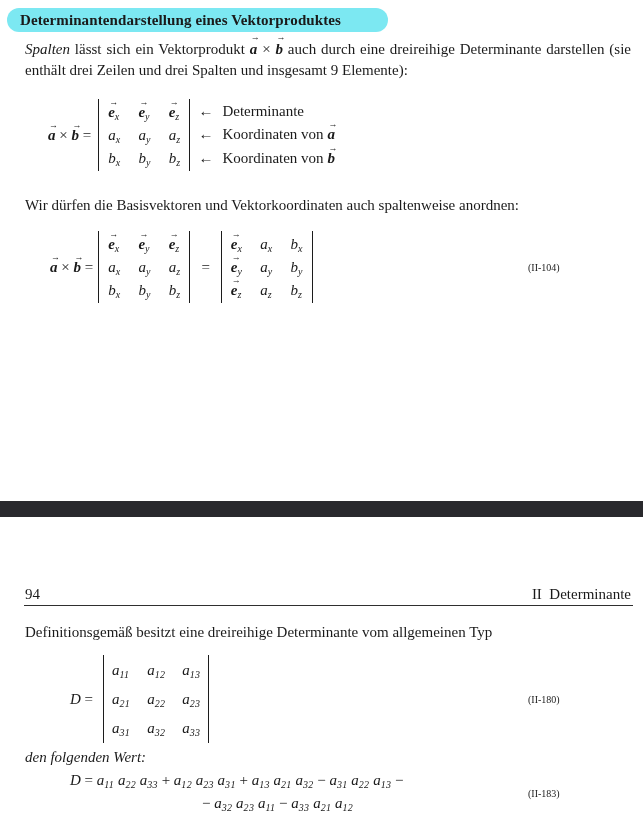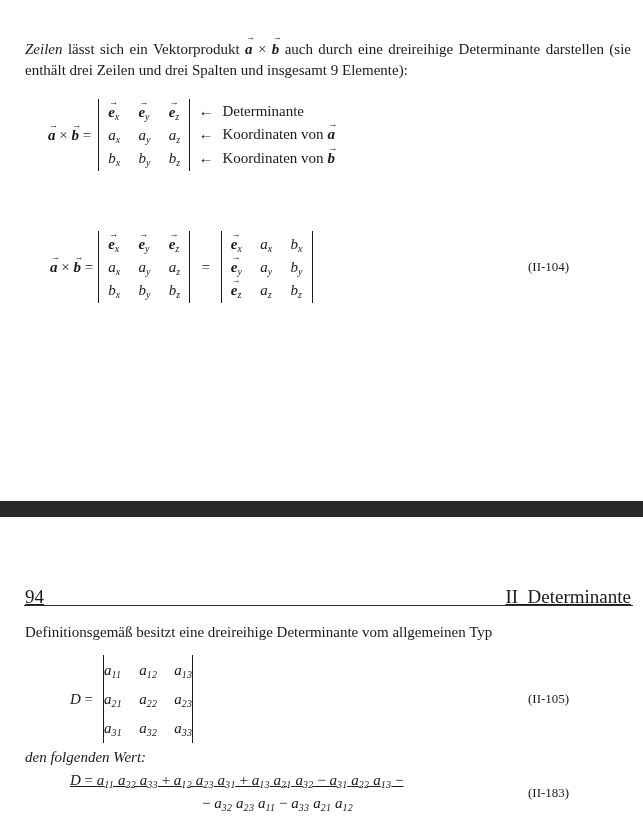--- a/index.html
+++ b/index.html
@@ -36,57 +36,60 @@
     font-style:normal;font-weight:normal;line-height:1;letter-spacing:0;
   }
 
   
   .det{
     display:inline-grid;grid-template-columns:repeat(3,max-content);
     column-gap:18px;row-gap:7px;justify-items:start;
     border-left:1px solid #1c1c1c;border-right:1px solid #1c1c1c;
     padding:5px 9px;font-size:15px;line-height:16px;
   }
-  .det.wide{row-gap:13px;column-gap:17px;padding:7px 0;}
+  .det.wide{row-gap:13px;column-gap:17px;padding:7px 8px;}
   .mcell{white-space:nowrap;}
 
   
   .eq{position:absolute;left:25px;width:606px;display:flex;align-items:center;}
   #eq1{top:98px;height:74px;}
   #eq2{top:227px;height:80px;}
   #eq105{top:650px;height:98px;}
   #eq106{top:770px;height:46px;display:block;}
   #eq1 .lhs{margin-left:23px;margin-right:7px;}
   #eq2 .lhs{margin-left:25px;margin-right:5px;}
   #eq2 .mid-eq{margin:0 11px;font-size:15px;}
   #eq105 .lhs{margin-left:45px;margin-right:10px;}
-  #eq106 .l1{padding-left:45px;font-size:15px;line-height:21px;white-space:nowrap;text-decoration:underline;}
+  #eq106 .l1{padding-left:45px;font-size:15px;line-height:21px;white-space:nowrap;}
   #eq106 .l2{padding-left:177px;font-size:15px;line-height:21px;margin-top:2px;white-space:nowrap;}
-  .eqtag{position:absolute;left:503px;top:50%;transform:translateY(-50%);font-size:13px;}
+  .eqtag{position:absolute;left:503px;top:50%;transform:translateY(-50%);font-size:10px;}
   #eq106 .eqtag{top:23px;}
 
   
   .ann{display:flex;flex-direction:column;margin-left:8px;}
   .ann-row{height:23.3px;display:flex;align-items:center;font-size:15px;white-space:nowrap;}
   .ann-arrow{margin-right:9px;}
 
   
   .sep{position:absolute;left:0;top:501px;width:643px;height:16px;}
 
   
-  .hdr{position:absolute;left:25px;top:586px;width:606px;display:flex;justify-content:space-between;font-size:19px;text-decoration:underline;}
+  .hdr{position:absolute;left:25px;top:586px;width:606px;display:flex;justify-content:space-between;font-size:15px;}
   .hdr-rule{position:absolute;left:24px;top:605px;width:609px;height:1px;background:#2f2f2f;}
 </style>
 </head>
 <body>
 
 <div class="page">
 
+  <div class="pill" style="background: rgb(124, 232, 242);">
+    <span class="ttl">Determinantendarstellung eines Vektorproduktes</span>
+  </div>
 
-  <p class="para" id="para1"><span class="ital">Zeilen</span><span> lässt sich ein Vektorprodukt <span class="vec">a<span class="varr">→</span></span> × <span class="vec">b<span class="varr">→</span></span> auch durch eine dreireihige Determinante darstellen (sie enthält drei Zeilen und drei Spalten und insgesamt 9 Elemente):</span></p>
+  <p class="para" id="para1"><span class="ital">Spalten</span><span> lässt sich ein Vektorprodukt <span class="vec">a<span class="varr">→</span></span> × <span class="vec">b<span class="varr">→</span></span> auch durch eine dreireihige Determinante darstellen (sie enthält drei Zeilen und drei Spalten und insgesamt 9 Elemente):</span></p>
 
   <div class="eq" id="eq1">
     <span class="math lhs"><span class="vec">a<span class="varr">→</span></span> × <span class="vec">b<span class="varr">→</span></span> =</span>
     <div class="det">
         <span class="mcell"><span class="vec">e<span class="varr">→</span></span><sub>x</sub></span>
         <span class="mcell"><span class="vec">e<span class="varr">→</span></span><sub>y</sub></span>
         <span class="mcell"><span class="vec">e<span class="varr">→</span></span><sub>z</sub></span>
         <span class="mcell"><i>a</i><sub>x</sub></span>
         <span class="mcell"><i>a</i><sub>y</sub></span>
         <span class="mcell"><i>a</i><sub>z</sub></span>
@@ -103,20 +106,21 @@
         <span class="ann-arrow">←</span>
         <span>Koordinaten von <span class="vec">a<span class="varr">→</span></span></span>
       </div>
       <div class="ann-row">
         <span class="ann-arrow">←</span>
         <span>Koordinaten von <span class="vec">b<span class="varr">→</span></span></span>
       </div>
     </div>
   </div>
 
+  <p class="para" id="para2">Wir dürfen die Basisvektoren und Vektorkoordinaten auch spaltenweise anordnen:</p>
 
   <div class="eq" id="eq2">
     <span class="math lhs"><span class="vec">a<span class="varr">→</span></span> × <span class="vec">b<span class="varr">→</span></span> =</span>
     <div class="det">
         <span class="mcell"><span class="vec">e<span class="varr">→</span></span><sub>x</sub></span>
         <span class="mcell"><span class="vec">e<span class="varr">→</span></span><sub>y</sub></span>
         <span class="mcell"><span class="vec">e<span class="varr">→</span></span><sub>z</sub></span>
         <span class="mcell"><i>a</i><sub>x</sub></span>
         <span class="mcell"><i>a</i><sub>y</sub></span>
         <span class="mcell"><i>a</i><sub>z</sub></span>
@@ -155,21 +159,21 @@
         <span class="mcell"><i>a</i><sub>11</sub></span>
         <span class="mcell"><i>a</i><sub>12</sub></span>
         <span class="mcell"><i>a</i><sub>13</sub></span>
         <span class="mcell"><i>a</i><sub>21</sub></span>
         <span class="mcell"><i>a</i><sub>22</sub></span>
         <span class="mcell"><i>a</i><sub>23</sub></span>
         <span class="mcell"><i>a</i><sub>31</sub></span>
         <span class="mcell"><i>a</i><sub>32</sub></span>
         <span class="mcell"><i>a</i><sub>33</sub></span>
       </div>
-    <span class="eqtag">(II-105)</span>
+    <span class="eqtag">(II-180)</span>
   </div>
 
   <p class="para" id="para4">den folgenden Wert:</p>
 
   <div class="eq" id="eq106">
     <div class="l1"><i>D</i> = <i>a</i><sub>11</sub> <i>a</i><sub>22</sub> <i>a</i><sub>33</sub> + <i>a</i><sub>12</sub> <i>a</i><sub>23</sub> <i>a</i><sub>31</sub> + <i>a</i><sub>13</sub> <i>a</i><sub>21</sub> <i>a</i><sub>32</sub> − <i>a</i><sub>31</sub> <i>a</i><sub>22</sub> <i>a</i><sub>13</sub> −</div>
     <div class="l2">− <i>a</i><sub>32</sub> <i>a</i><sub>23</sub> <i>a</i><sub>11</sub> − <i>a</i><sub>33</sub> <i>a</i><sub>21</sub> <i>a</i><sub>12</sub></div>
     <span class="eqtag">(II-183)</span>
   </div>
 

